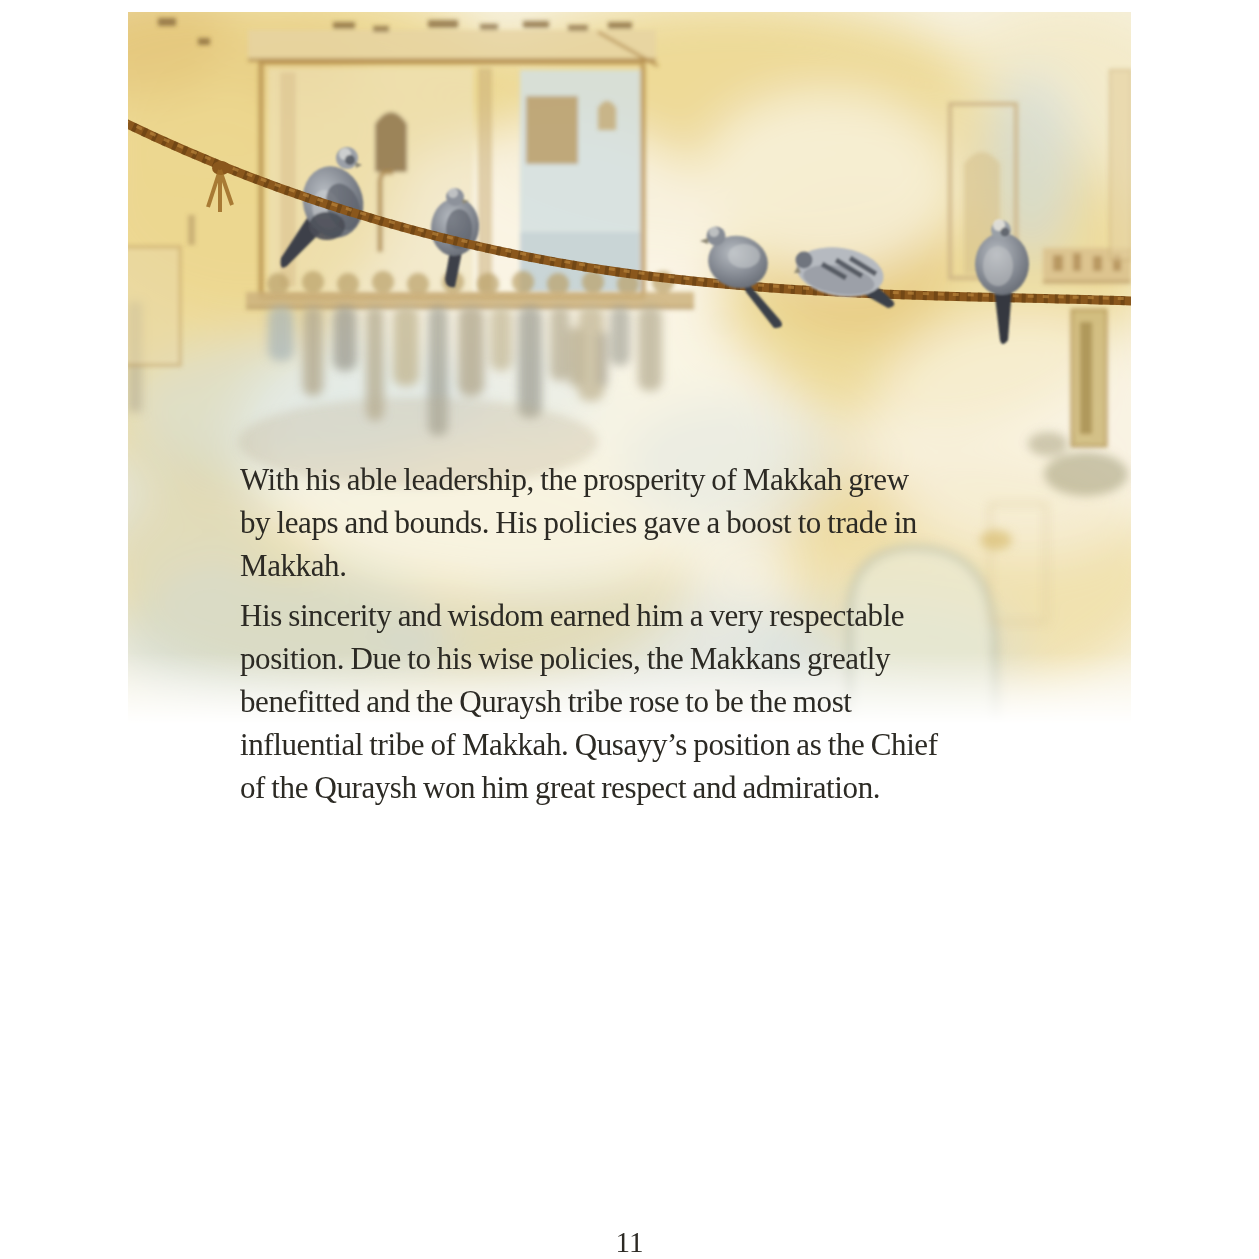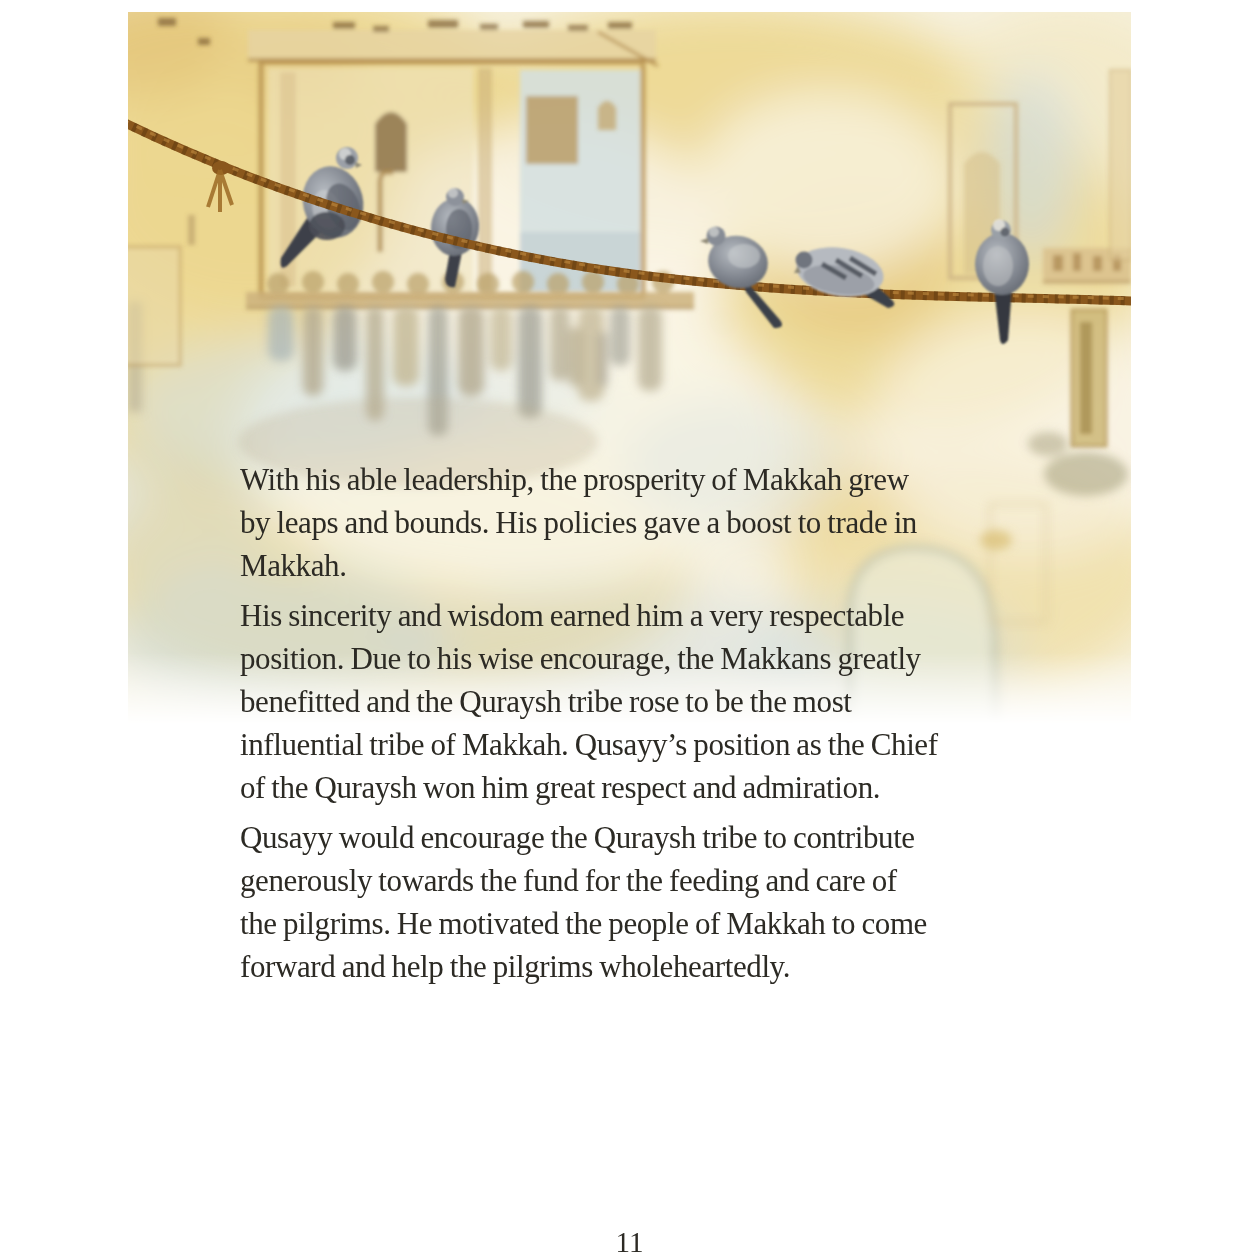--- a/index.html
+++ b/index.html
@@ -268,25 +268,21 @@
         </g>
       </g>
     </svg>
   </div>
 
   <div class="text-block">
     <p class="para">With his able leadership, the prosperity of Makkah grew
 by leaps and bounds. His policies gave a boost to trade in
 Makkah.</p>
     <p class="para">His sincerity and wisdom earned him a very respectable
-position. Due to his wise encourage, the Makkans greatly
+position. Due to his wise policies, the Makkans greatly
 benefitted and the Quraysh tribe rose to be the most
 influential tribe of Makkah. Qusayy’s position as the Chief
 of the Quraysh won him great respect and admiration.</p>
-    <p class="para">Qusayy would encourage the Quraysh tribe to contribute
-generously towards the fund for the feeding and care of
-the pilgrims. He motivated the people of Makkah to come
-forward and help the pilgrims wholeheartedly.</p>
   </div>
 
   <div class="page-number">11</div>
 
 </div>
 
 </body></html>

